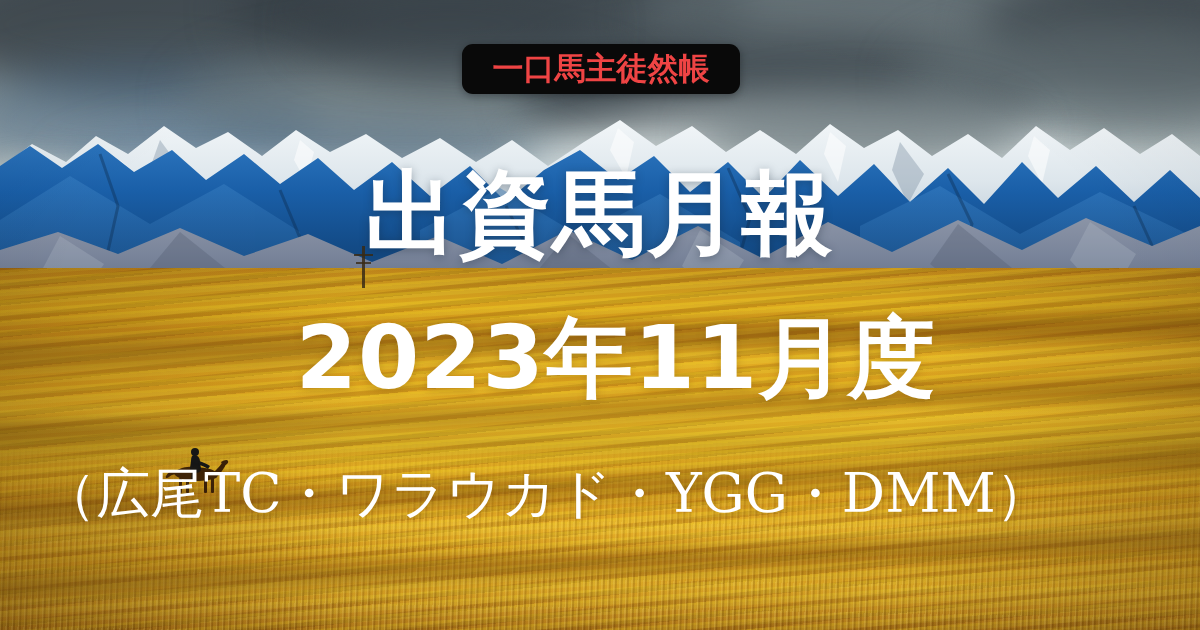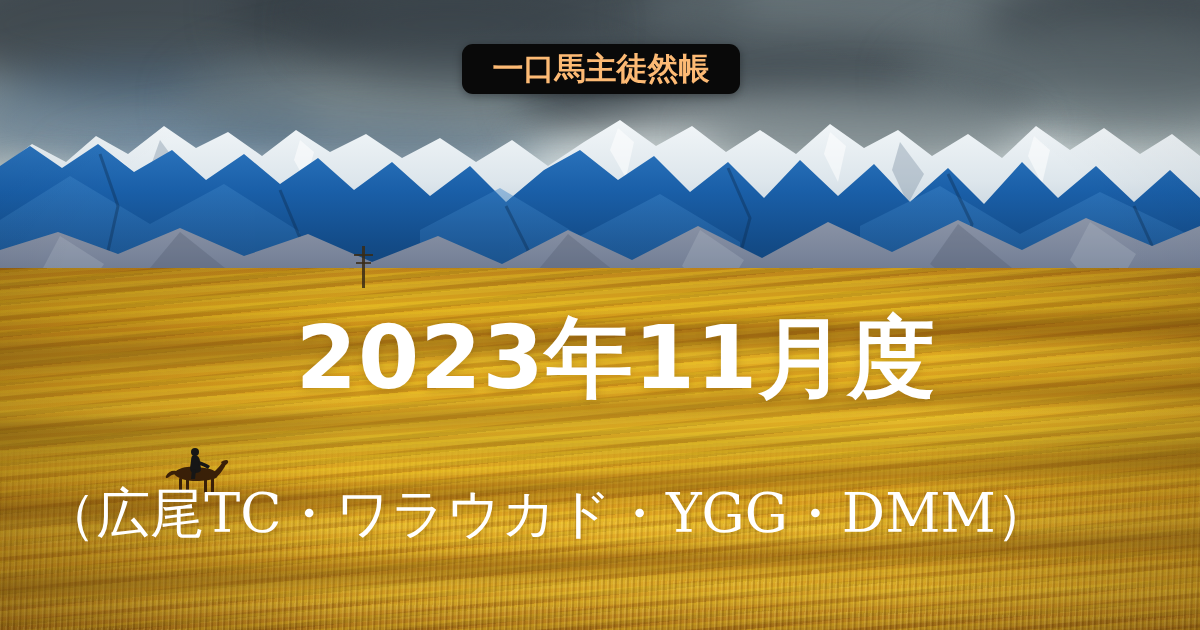--- a/index.html
+++ b/index.html
@@ -147,21 +147,21 @@
   
   .badge{
     position:absolute;left:462px;top:44px;
     width:278px;height:50px;
     background:#090909;
     border-radius:11px;
     display:flex;align-items:center;justify-content:center;
     box-shadow:0 2px 8px rgba(0,0,0,.35);
   }
   .badge-text{
-    color:#fdba74;
+    color:#ef4444;
     font-family:"DejaVu Sans","Liberation Sans",sans-serif;
     font-weight:700;
     font-size:31px;
     letter-spacing:0px;
     line-height:1;
     white-space:nowrap;
     transform:translateY(-1px);
   }
 
   
@@ -193,21 +193,20 @@
     position:absolute;left:0;top:464px;width:1092px;
     text-align:center;
     color:#ffffff;
     font-family:"DejaVu Serif","Liberation Serif",serif;
     font-weight:400;
     font-size:54px;
     line-height:1.1;
     letter-spacing:0px;
     white-space:nowrap;
     text-shadow:0 2px 8px rgba(110,70,10,.35);
-    margin-top:20px;
   }
 
   
   .vignette{
     position:absolute;inset:0;pointer-events:none;
     background:radial-gradient(ellipse 80% 70% at 50% 45%,rgba(0,0,0,0) 55%,rgba(0,0,0,.13) 100%);
   }
 </style>
 </head>
 <body>
@@ -372,18 +371,19 @@
       </g>
     </svg>
 
     <div class="vignette"></div>
   </div>
 
   <div class="badge">
     <span class="badge-text">一口馬主徒然帳</span>
   </div>
 
+  <div class="title">出資馬月報</div>
 
   <div class="subtitle">2023年11月度</div>
 
   <div class="brands">（広尾TC・ワラウカド・YGG・DMM）</div>
 
 </div>
 
 </body></html>

